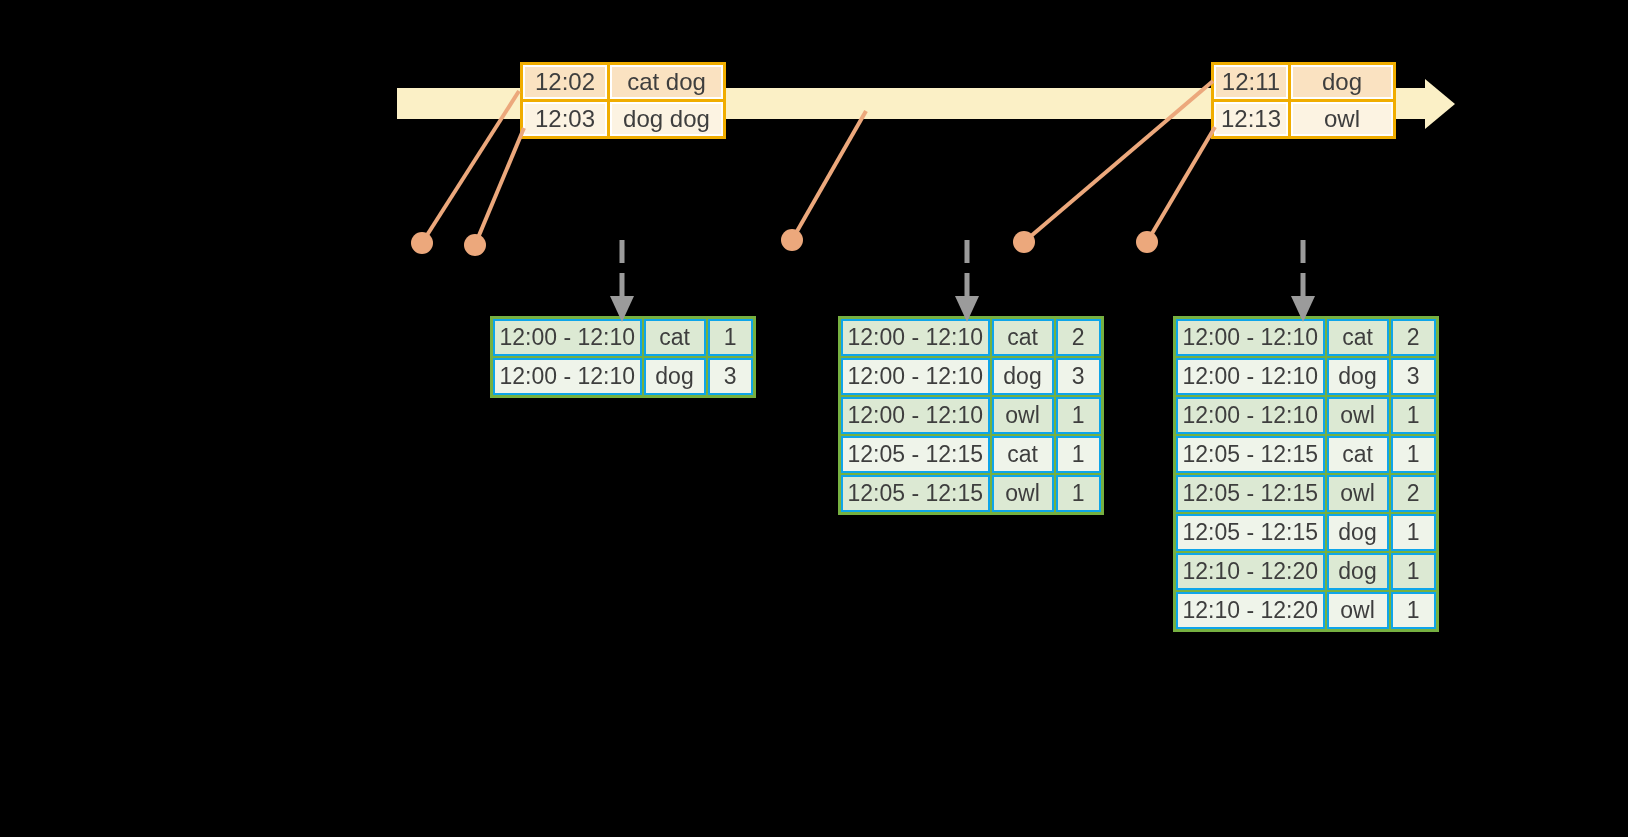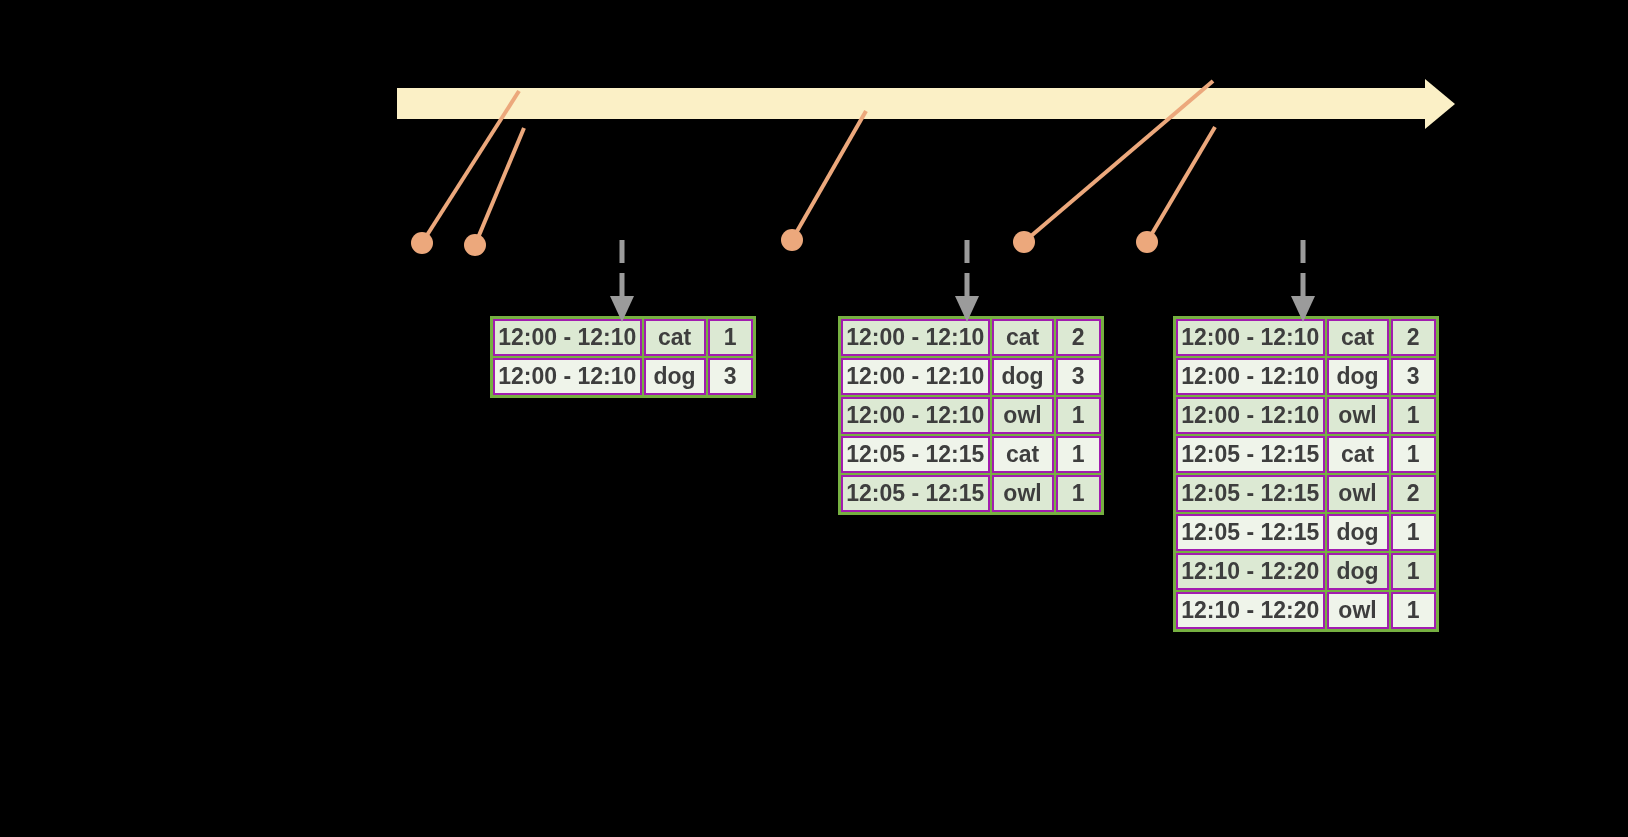--- a/index.html
+++ b/index.html
@@ -32,39 +32,87 @@
     border:3px solid var(--amber);table-layout:fixed;}
   .etable td{border:3px solid var(--amber);padding:2px;background:#fff;}
   .etable .fv{display:block;height:30px;line-height:30px;text-align:center;
     font-size:24px;color:var(--txt);white-space:nowrap;}
   .etable tr.peach .fv{background:var(--peach);}
   .etable tr.cream .fv{background:var(--cream);}
 
   
   .rtable{position:absolute;z-index:2;border-collapse:collapse;background:#fff;
     border:3px solid var(--green);table-layout:fixed;}
-  .rtable td{border:2px solid var(--green);padding:2px;background:#a21caf;font-weight:bold;}
+  .rtable td{border:2px solid var(--green);padding:2px;background:#0ea5e9;}
   .rtable .fv{display:block;height:33px;line-height:33px;text-align:center;
     font-size:23px;color:var(--txt);white-space:nowrap;}
   .rtable tr.dark .fv{background:var(--gdark);}
   .rtable tr.light .fv{background:var(--glight);}
 
   
   #overlay{position:absolute;left:0;top:0;z-index:3;}
 </style>
 </head>
 <body>
 
 <div id="stage">
 
   <div class="timeline-bar"></div>
   <div class="timeline-head"></div>
 
-
-
+  <table class="etable" style="left:520px;top:62px;">
+    <colgroup>
+        <col style="width:87px">
+        <col style="width:116px">
+      </colgroup>
+    <tbody>
+        <tr class="peach">
+      <td>
+            <span class="fv">12:02</span>
+          </td>
+      <td>
+            <span class="fv">cat dog</span>
+          </td>
+    </tr>
+    <tr class="cream">
+      <td>
+            <span class="fv">12:03</span>
+          </td>
+      <td>
+            <span class="fv">dog dog</span>
+          </td>
+    </tr>
+  </tbody>
+    </table>
+
+
+  <table class="etable" style="left:1211px;top:62px;">
+    <colgroup>
+        <col style="width:77px">
+        <col style="width:105px">
+      </colgroup>
+    <tbody>
+        <tr class="peach">
+      <td>
+            <span class="fv">12:11</span>
+          </td>
+      <td>
+            <span class="fv">dog</span>
+          </td>
+    </tr>
+    <tr class="cream">
+      <td>
+            <span class="fv">12:13</span>
+          </td>
+      <td>
+            <span class="fv">owl</span>
+          </td>
+    </tr>
+  </tbody>
+    </table>
 
   <table class="rtable" style="left:490px;top:316px;">
     <colgroup>
         <col style="width:151px">
         <col style="width:64px">
         <col style="width:48px">
       </colgroup>
     <tbody>
         <tr class="dark">
       <td>

